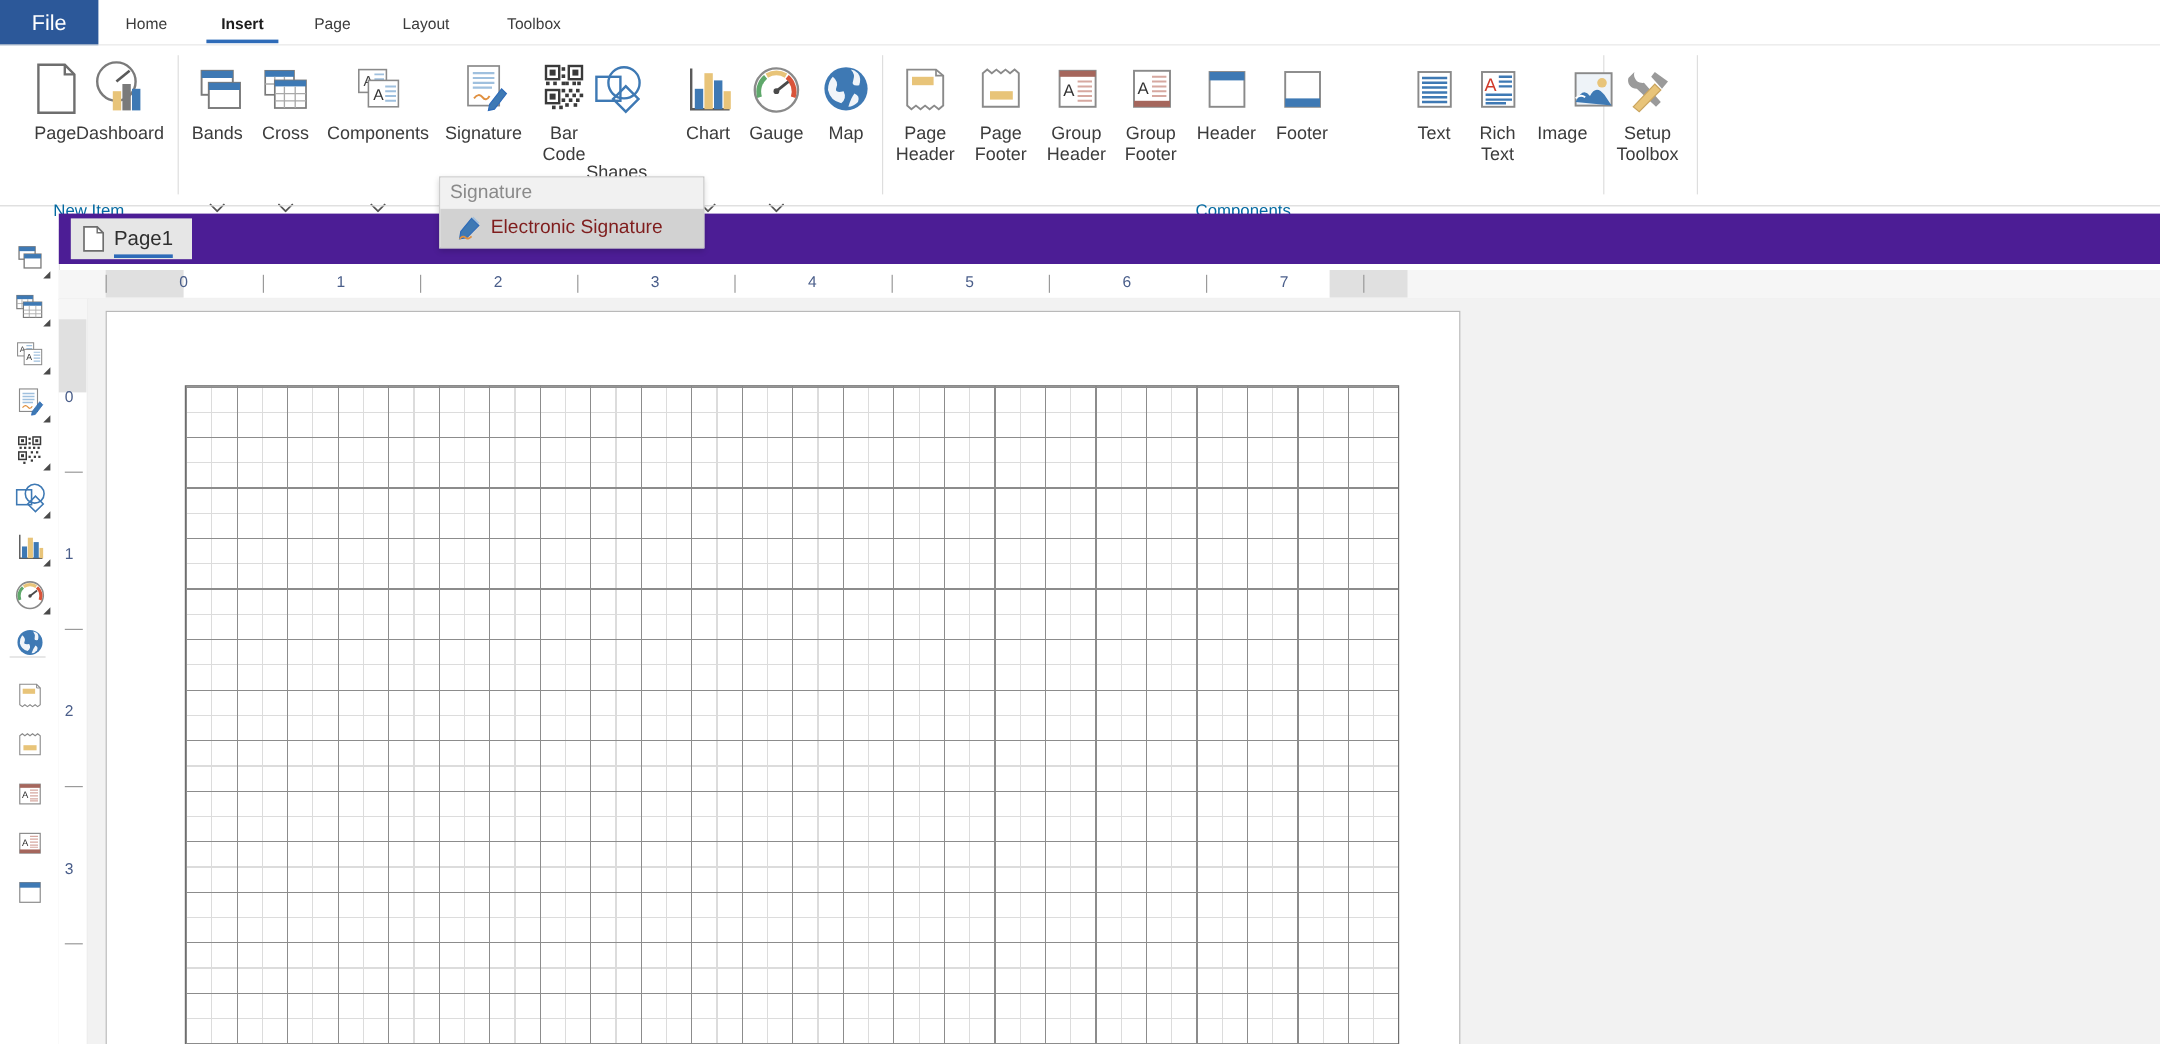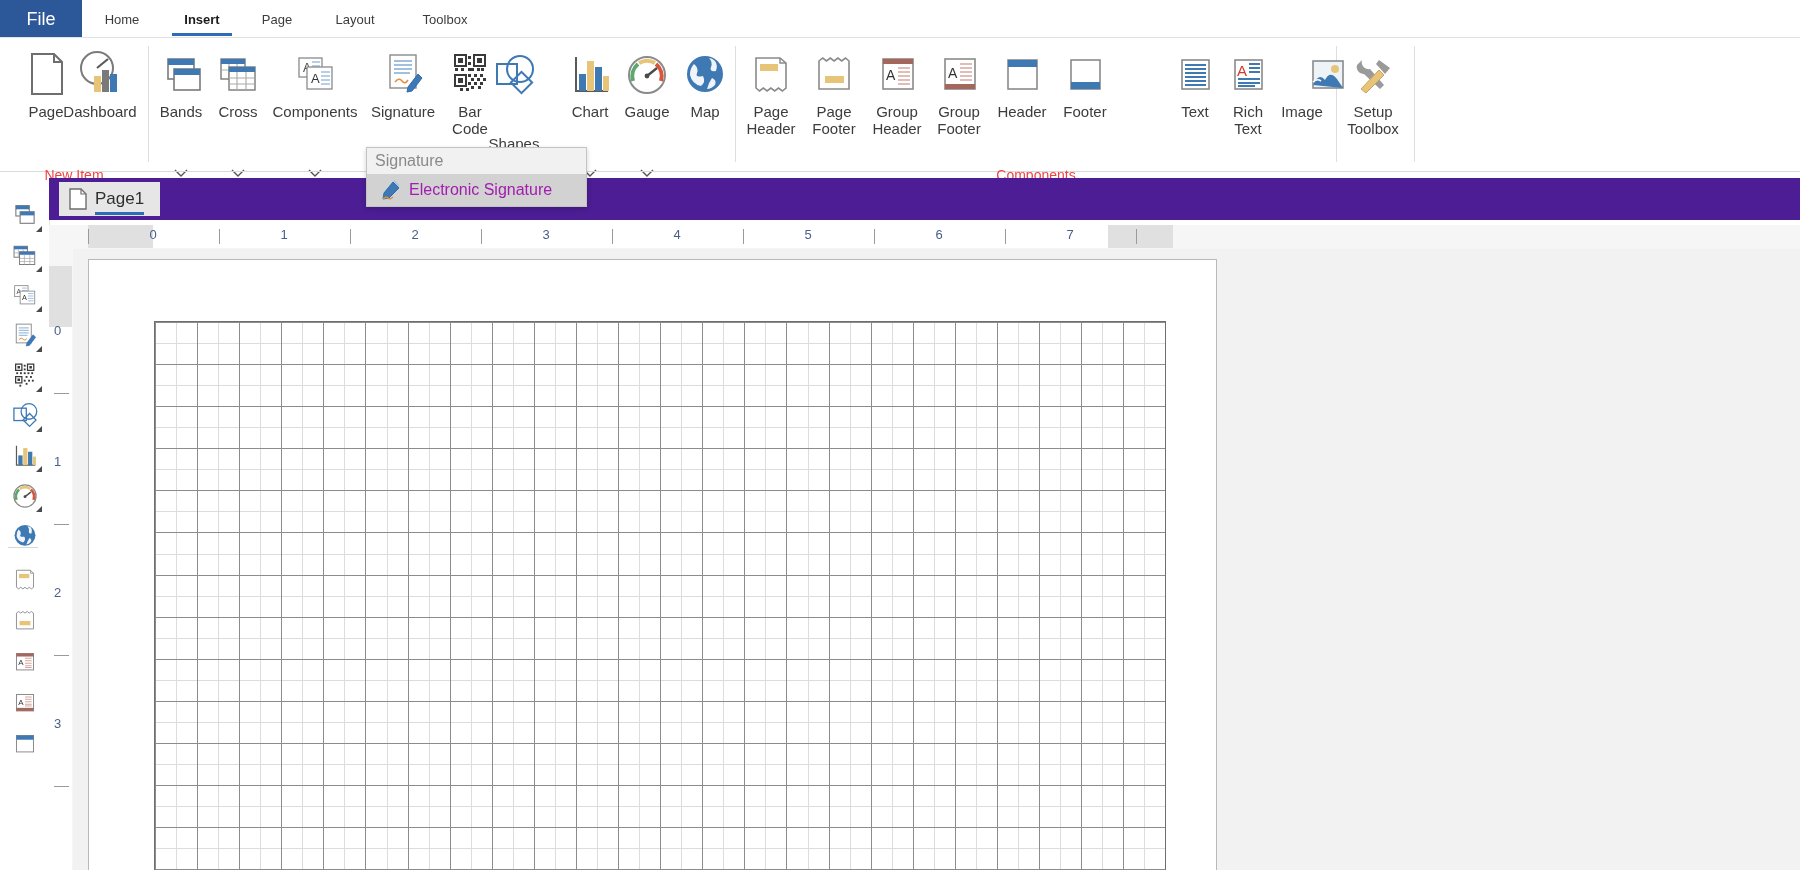--- a/index.html
+++ b/index.html
@@ -17,34 +17,34 @@
        font-size:13px;color:#3c3c3c;cursor:default;white-space:nowrap;}
   .tab.file{background:#2C5899;color:#fff;font-size:18px;}
   .tab.active{font-weight:bold;color:#1c1c1c;}
   .tab .tabunder{position:absolute;left:50%;transform:translateX(-50%);bottom:2px;height:3px;width:60px;background:#2E6BB8;}
   .tabstrip .hr{position:absolute;left:0;top:37px;width:1800px;height:1px;background:#e2e2e2;}
 
   
   .ribbon{position:absolute;left:0;top:38px;width:1800px;height:134px;background:#fff;}
   .ribbon .baseline{position:absolute;left:0;top:133px;width:1800px;height:1px;background:#d9d9d9;}
   .grp-sep{position:absolute;top:8px;width:1px;height:116px;background:#dedede;}
-  .grp-label{position:absolute;top:167px;font-size:14px;color:#ef4444;text-align:center;}
+  .grp-label{position:absolute;top:167px;font-size:14px;color:#0369a1;text-align:center;}
 
   .ritem{position:absolute;top:8px;width:92px;display:flex;flex-direction:column;align-items:center;cursor:default;}
   .ritem .ico{height:52px;display:flex;align-items:flex-end;justify-content:center;}
   .ritem .lbl{margin-top:5px;font-size:15px;line-height:17px;color:#3c3c3c;text-align:center;width:96px;}
   .chev{position:absolute;top:128px;width:24px;height:14px;display:flex;align-items:center;justify-content:center;color:#555;}
   .chev svg{display:block;}
 
   
   .menu{position:absolute;left:366px;top:147px;width:219px;background:#fff;
         border:1px solid #c3c3c3;box-shadow:0 2px 5px rgba(0,0,0,.18);z-index:60;}
   .menu-title{height:26px;background:#f1f1f1;display:flex;align-items:center;padding-left:8px;
               font-size:16px;color:#8a8a8a;}
-  .menu-item{height:32px;display:flex;align-items:center;padding-left:8px;font-size:16px;color:#a21caf;cursor:default;}
+  .menu-item{height:32px;display:flex;align-items:center;padding-left:8px;font-size:16px;color:#7f1d1d;cursor:default;}
   .menu-item.sel{background:#d2d2d2;}
   .menu-item .mi-ico{width:34px;display:flex;align-items:center;justify-content:center;}
   .menu-item .mi-lbl{white-space:nowrap;}
 
   
   .toolbox{position:absolute;left:0;top:191px;width:49px;height:679px;background:#fff;border-right:1px solid #e4e4e4;}
   .tb-item{position:absolute;left:6px;width:38px;height:38px;display:flex;align-items:center;justify-content:center;cursor:default;}
   .tb-arrow{position:absolute;right:2px;bottom:3px;width:0;height:0;
             border-left:6px solid transparent;border-bottom:6px solid #4a4a4a;}
   .tb-div{position:absolute;left:8px;width:30px;height:1px;background:#d8d8d8;}

